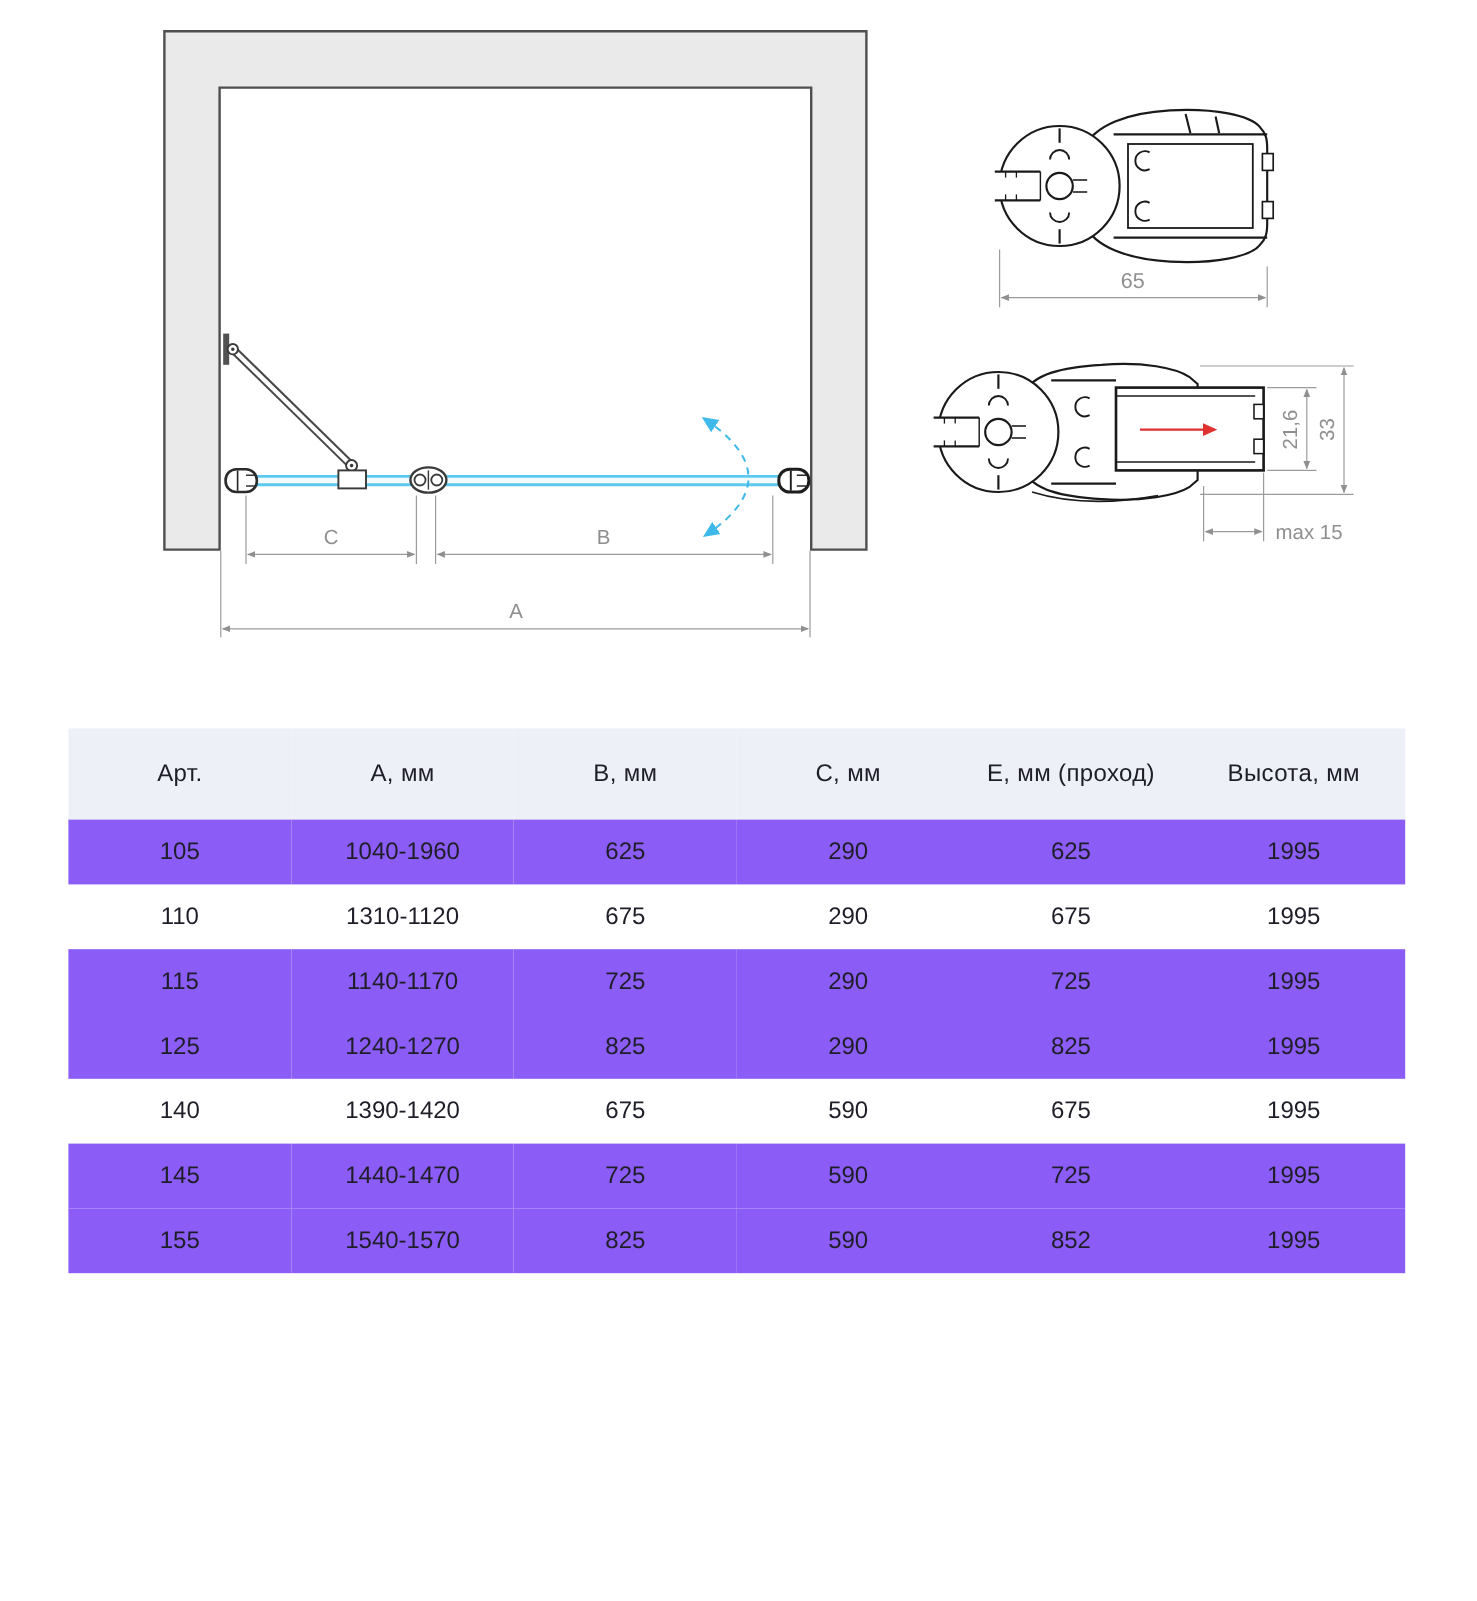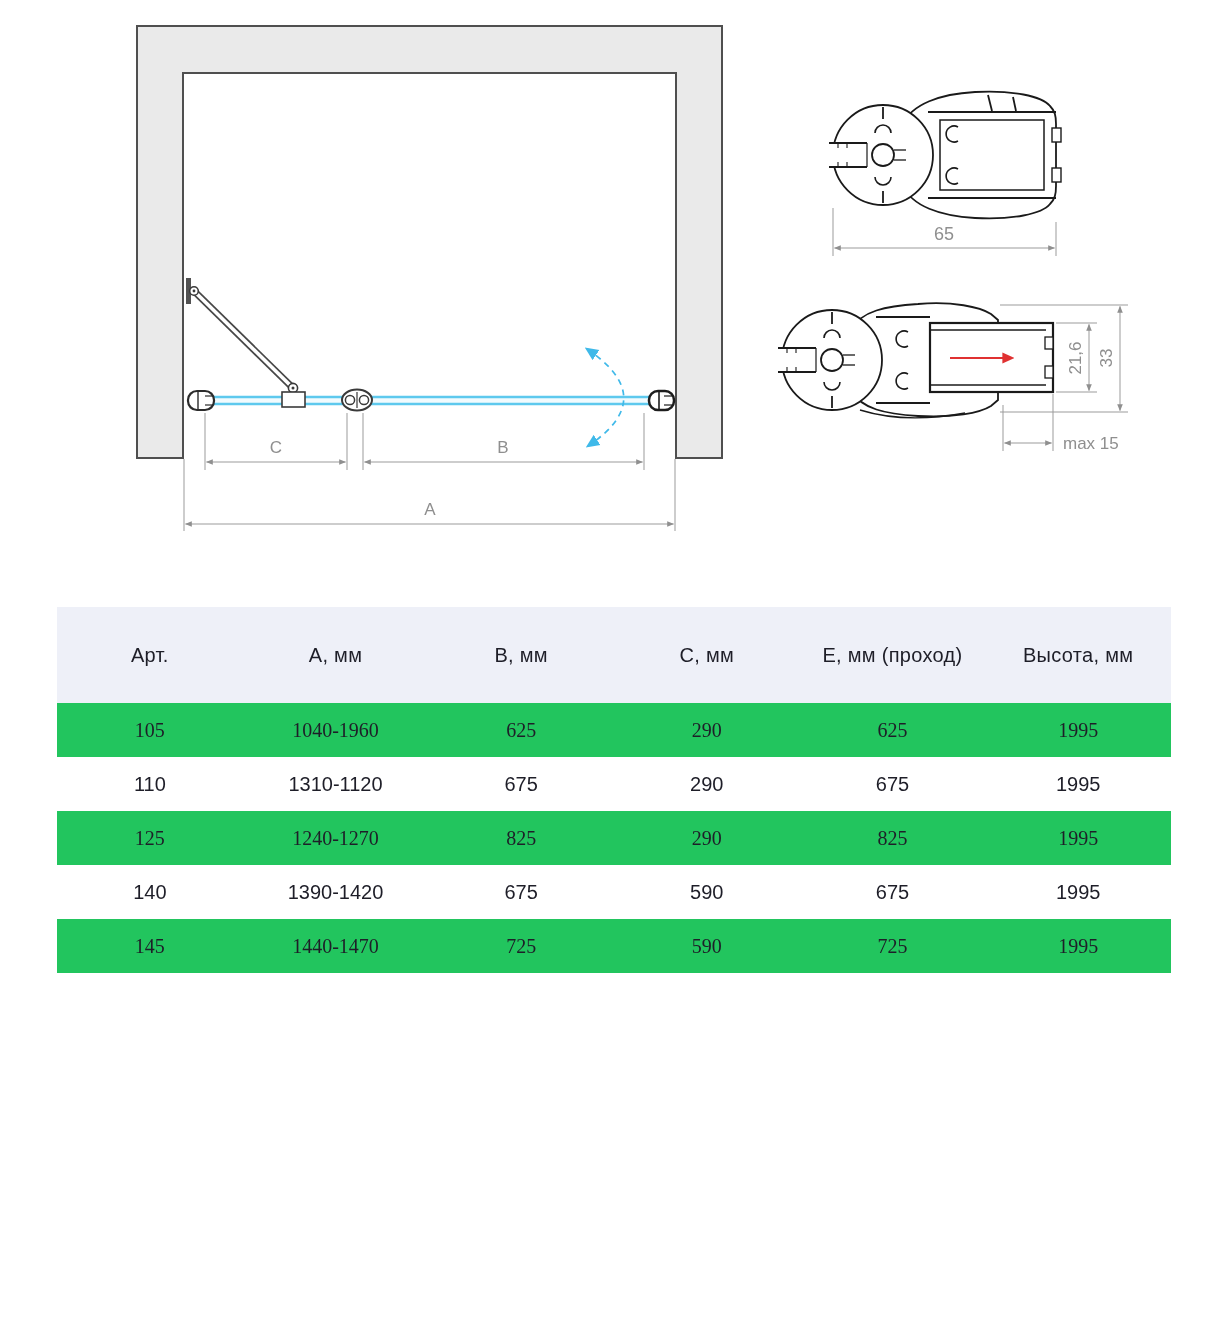--- a/index.html
+++ b/index.html
@@ -11,26 +11,26 @@
   }
   .stage{position:relative; width:1231px; height:1334px;}
   .diagram-svg{position:absolute; left:0; top:0;}
   .table-wrap{position:absolute; left:57px; top:607px; width:1114px;}
   table{
     width:100%; border-collapse:collapse; table-layout:fixed;
     font-size:20px; color:#1e1e28;
   }
   thead th{
     height:76px; background:#eef0f8; font-weight:500;
-    text-align:center; padding:10px; letter-spacing:.3px;
+    text-align:center; padding:0; letter-spacing:.3px;
   }
   tbody td{
     height:54px; text-align:center; padding:0; font-weight:400;
   }
-  tbody tr.striped{background:#22c55e;font-family:Liberation Serif, serif;}
+  tbody tr.striped{background:#8b5cf6;}
   svg text{font-family:"Liberation Sans", sans-serif;}
   .dim-label{fill:#8f8f8f; font-size:17px;}
   .dim-label-big{fill:#8f8f8f; font-size:18px;}
 </style>
 </head>
 <body>
 
 <div class="stage">
 
   <svg class="diagram-svg" width="1231" height="580" viewBox="0 0 1231 580">
@@ -237,20 +237,28 @@
           </tr>
           <tr>
             <td>110</td>
             <td>1310-1120</td>
             <td>675</td>
             <td>290</td>
             <td>675</td>
             <td>1995</td>
           </tr>
           <tr class="striped">
+            <td>115</td>
+            <td>1140-1170</td>
+            <td>725</td>
+            <td>290</td>
+            <td>725</td>
+            <td>1995</td>
+          </tr>
+          <tr class="striped">
             <td>125</td>
             <td>1240-1270</td>
             <td>825</td>
             <td>290</td>
             <td>825</td>
             <td>1995</td>
           </tr>
           <tr>
             <td>140</td>
             <td>1390-1420</td>
@@ -260,17 +268,25 @@
             <td>1995</td>
           </tr>
           <tr class="striped">
             <td>145</td>
             <td>1440-1470</td>
             <td>725</td>
             <td>590</td>
             <td>725</td>
             <td>1995</td>
           </tr>
+          <tr class="striped">
+            <td>155</td>
+            <td>1540-1570</td>
+            <td>825</td>
+            <td>590</td>
+            <td>852</td>
+            <td>1995</td>
+          </tr>
         </tbody>
     </table>
   </div>
 
 </div>
 
 </body></html>

